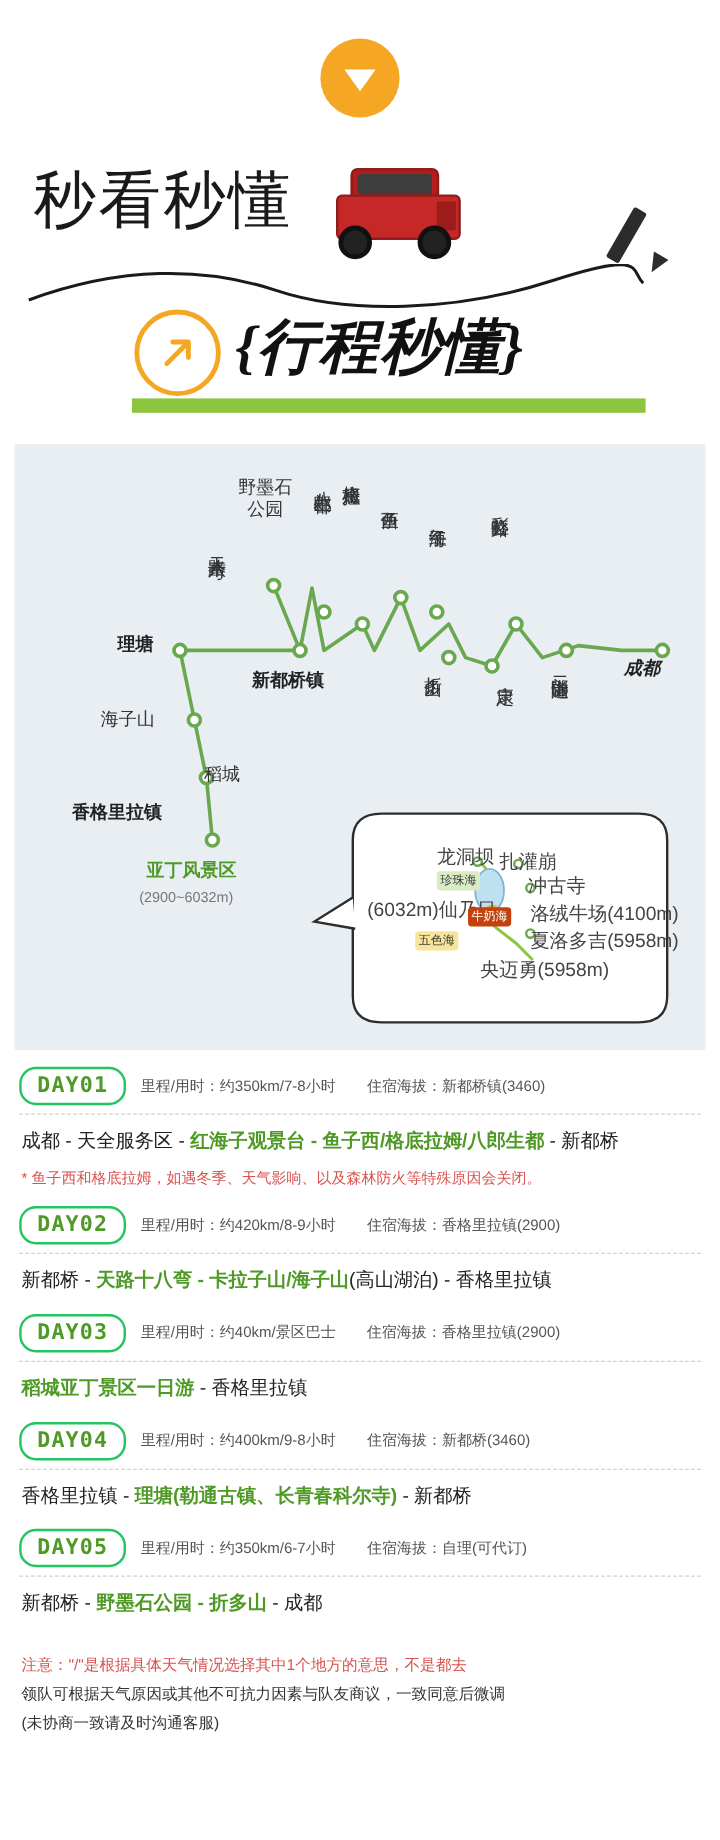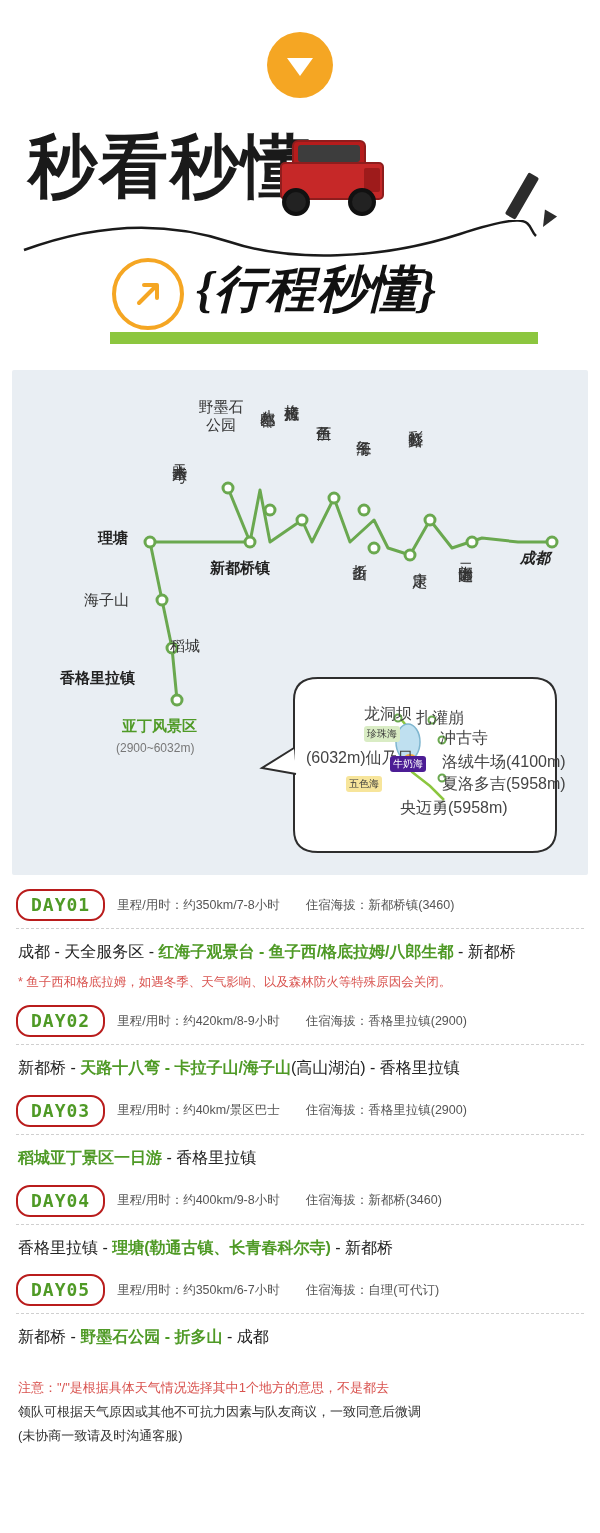--- a/index.html
+++ b/index.html
@@ -32,29 +32,29 @@
     margin-top: 3px;
   }
 
   .title-row {
     margin-top: 26px;
     padding: 0 28px;
     position: relative;
     height: 120px;
   }
   .big-title {
-    font-size: 69px;
-    font-weight: bold;
+    font-size: 52px;
+    font-weight: normal;
     letter-spacing: 2px;
     color: #1a1a1a;
     font-family: "Liberation Serif", "DejaVu Serif", serif;
     line-height: 1.15;
     position: absolute;
     left: 28px;
-    top: 4px;
+    top: 14px;
   }
   
   .jeep {
     position: absolute;
     left: 272px; top: 8px;
     width: 120px; height: 92px;
   }
   .jeep .body {
     position: absolute; left: 8px; top: 30px;
     width: 104px; height: 38px;
@@ -176,34 +176,34 @@
   }
   .chip {
     position: absolute;
     font-size: 10px;
     color: #3a3a3a;
     background: #d9ecc4;
     border-radius: 3px;
     padding: 1px 3px;
   }
   .chip.y { background: #f7e59b; }
-  .chip.o { background: #4c1d95; color: #fff; }
+  .chip.o { background: #c2410c; color: #fff; }
 
   
   .itin { padding: 14px 16px 0 16px; }
   .day-block { margin-bottom: 6px; }
   .day-head {
     display: flex;
     align-items: center;
     gap: 12px;
     padding-bottom: 7px;
     border-bottom: 1px dashed #cfcfcf;
   }
   .day-badge {
-    border: 2px solid #b91c1c;
+    border: 2px solid #22c55e;
     color: #4f9a26;
     font-weight: bold;
     font-size: 18px;
     letter-spacing: 1px;
     border-radius: 14px;
     padding: 3px 13px 4px 13px;
     font-family: "DejaVu Sans Mono", monospace;
     white-space: nowrap;
   }
   .day-meta {

